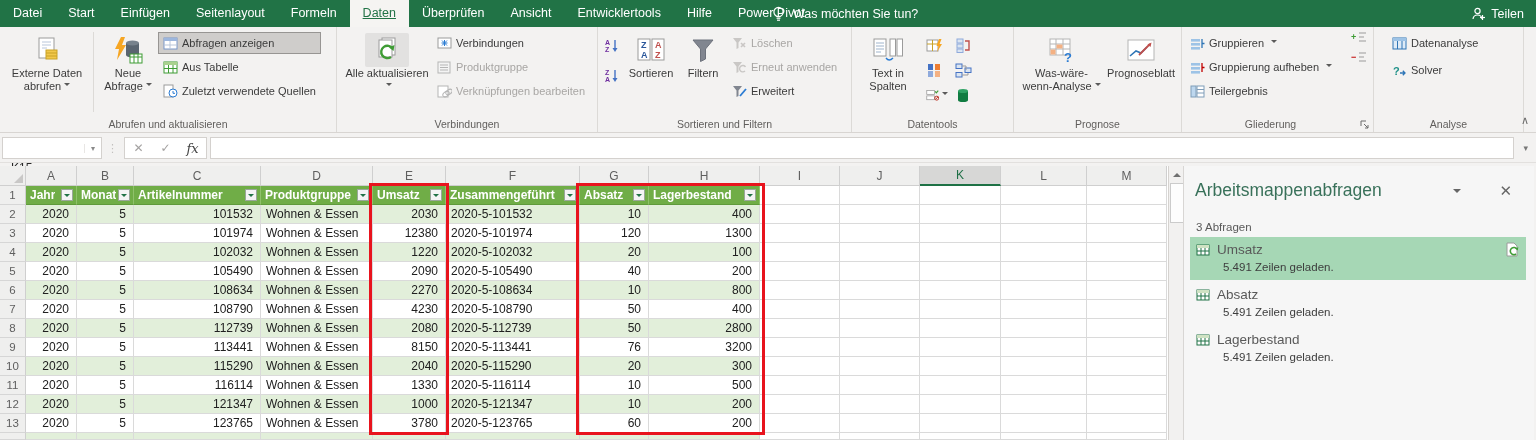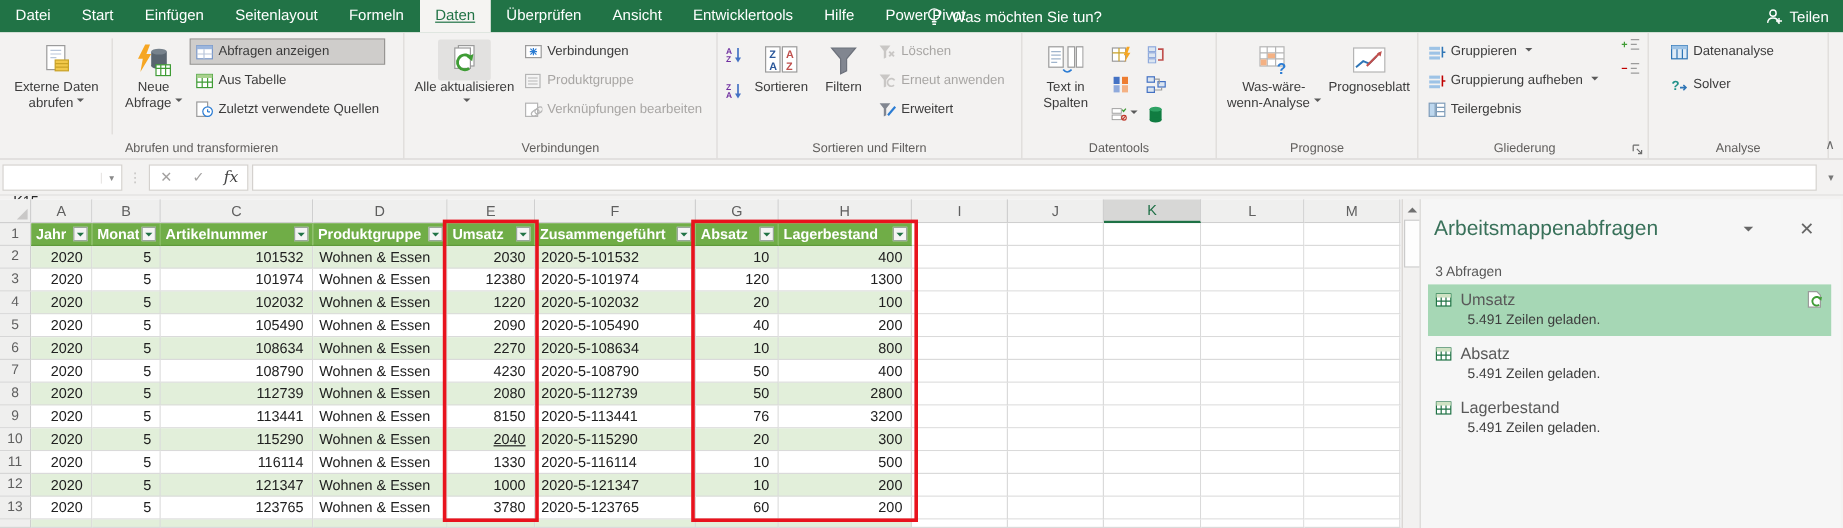--- a/index.html
+++ b/index.html
@@ -187,21 +187,21 @@
       <div class="smallbtn">
         <svg width="15" height="14" viewBox="0 0 15 14">
           <rect x="1" y="1" width="9" height="12" fill="#fff" stroke="#9b9b9b"></rect>
           <circle cx="10" cy="9" r="4" fill="#fff" stroke="#2b7cd3"></circle>
           <line x1="10" y1="7" x2="10" y2="9.3" stroke="#2b7cd3"></line>
             <line x1="10" y1="9.3" x2="12" y2="9.3" stroke="#2b7cd3"></line>
         </svg>
         <span>Zuletzt verwendete Quellen</span>
       </div>
     </div>
-    <div class="glabel">Abrufen und transformieren</div>
+    <div class="glabel">Abrufen und aktualisieren</div>
   </div>
 
   <div class="rgroup" style="width:261px">
     <div class="bigbtn" style="width:92px">
       <span class="ic iconbox-hl">
         <svg width="28" height="28" viewBox="0 0 28 28">
           <rect x="9" y="2" width="13" height="17" fill="#fff" stroke="#9b9b9b"></rect>
           <rect x="6" y="4" width="13" height="17" fill="#fff" stroke="#9b9b9b"></rect>
           <path d="M18 21 a6.2 6.2 0 1 1 1.5 -8.6" fill="none" stroke="#3f9c35" stroke-width="2.4"></path>
           <polygon points="21.5,9 20.5,15 16,11.5" fill="#3f9c35"></polygon>
@@ -703,21 +703,21 @@
       <div class="cell" style="width: 81px; flex: 0 0 auto;"></div>
       <div class="cell" style="width: 86px; flex: 0 0 auto;"></div>
       <div class="cell" style="width: 80px; flex: 0 0 auto;"></div>
     </div>
     <div class="grow" style="height: 19px;">
       <div class="rhead">10</div>
       <div class="cell num banded" style="width: 51px; flex: 0 0 auto;">2020</div>
       <div class="cell num banded" style="width: 57px; flex: 0 0 auto;">5</div>
       <div class="cell num banded" style="width: 127px; flex: 0 0 auto;">115290</div>
       <div class="cell txt banded" style="width: 112px; flex: 0 0 auto;">Wohnen &amp; Essen</div>
-      <div class="cell num banded" style="width: 73px; flex: 0 0 auto; text-decoration: underline;">2040</div>
+      <div class="cell num banded" style="width: 73px; flex: 0 0 auto;">2040</div>
       <div class="cell txt banded" style="width: 134px; flex: 0 0 auto;">2020-5-115290</div>
       <div class="cell num banded" style="width: 69px; flex: 0 0 auto;">20</div>
       <div class="cell num banded" style="width: 111px; flex: 0 0 auto;">300</div>
       <div class="cell" style="width: 80px; flex: 0 0 auto;"></div>
       <div class="cell" style="width: 80px; flex: 0 0 auto;"></div>
       <div class="cell" style="width: 81px; flex: 0 0 auto;"></div>
       <div class="cell" style="width: 86px; flex: 0 0 auto;"></div>
       <div class="cell" style="width: 80px; flex: 0 0 auto;"></div>
     </div>
     <div class="grow" style="height: 19px;">

